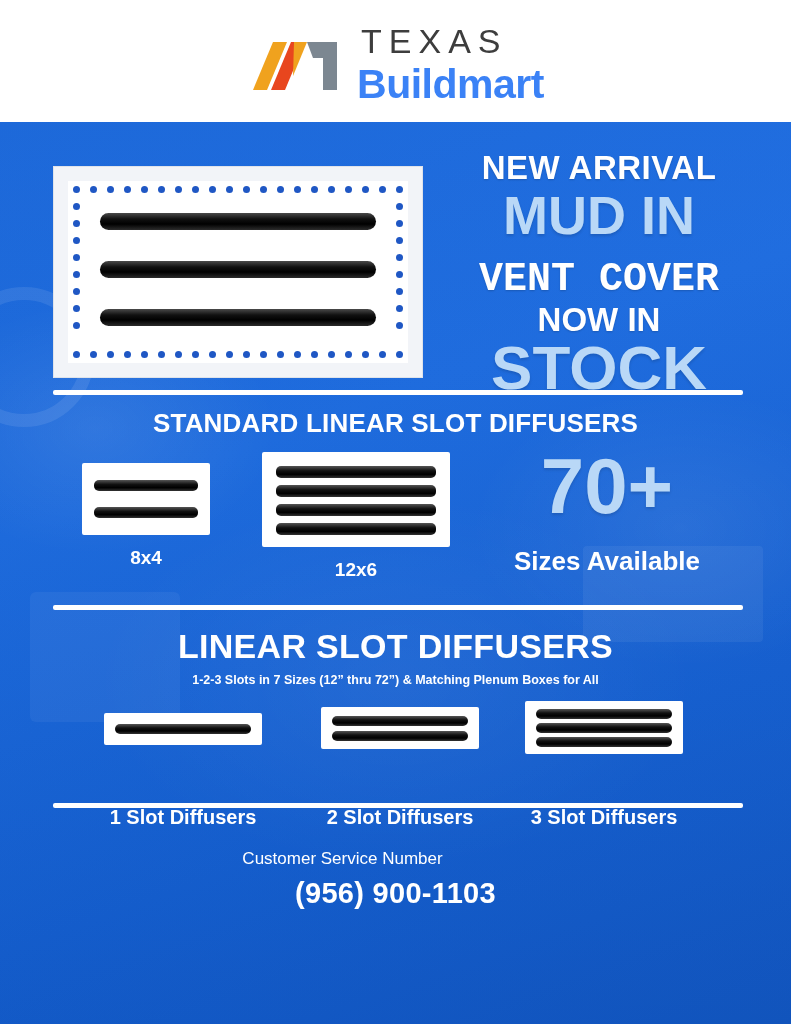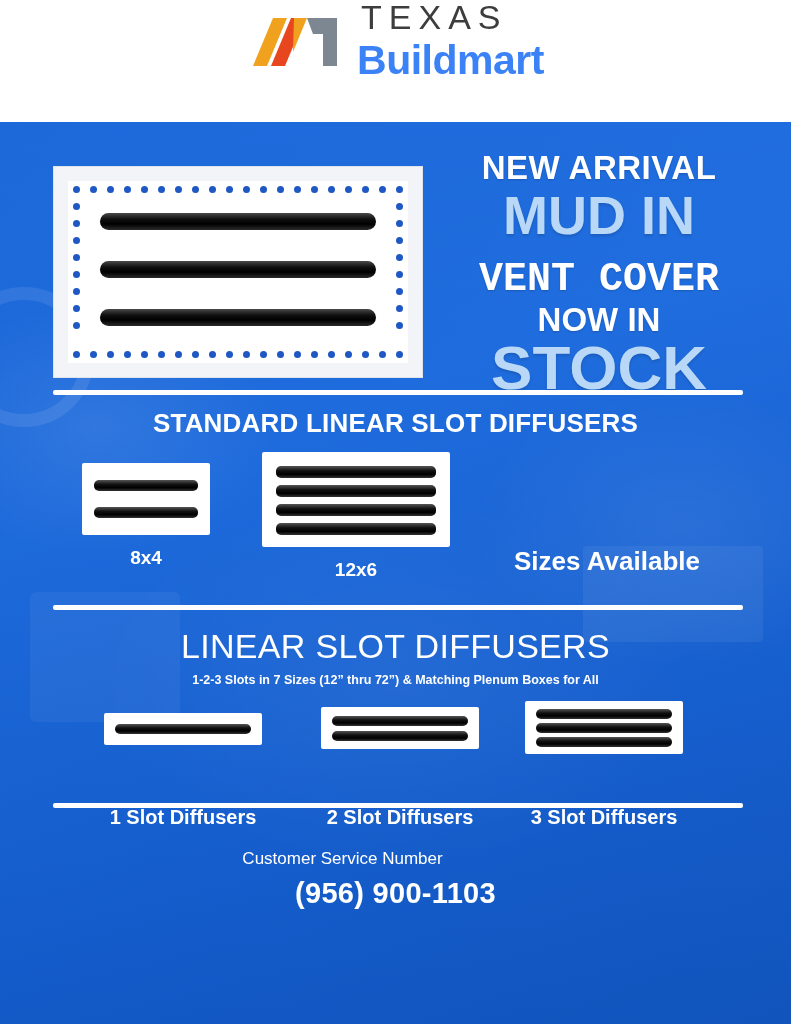--- a/index.html
+++ b/index.html
@@ -8,21 +8,21 @@
     background: #ffffff;
     font-family: "Liberation Sans", sans-serif;
     overflow: hidden;
   }
   .page { position: relative; width: 791px; height: 1024px; background: #fff; }
 
   
   .header {
     position: absolute; top: 0; left: 0; width: 791px; height: 105px;
     background: #fff;
-    display: flex; align-items: flex-start; justify-content: center;
+    display: flex; align-items: flex-end; justify-content: center;
   }
   .logo { display: flex; align-items: center; gap: 14px; }
   .logo-mark { position: relative; width: 96px; height: 66px; }
   .logo-mark svg { display: block; }
   .logo-text { display: flex; flex-direction: column; line-height: 1; }
   .logo-texas {
     font-size: 34px; letter-spacing: 7px; color: #3d3d3d; font-weight: 400;
     padding-left: 4px;
   }
   .logo-build {
@@ -146,21 +146,21 @@
     text-shadow: 0 2px 3px rgba(0,0,0,0.13);
   }
   .sizes-avail {
     position: absolute; left: 462px; top: 424px; width: 290px; text-align: center;
     color: #fff; font-size: 26px; font-weight: 700;
   }
 
   
   .sec3-title {
     position: absolute; left: 0; top: 505px; width: 791px; text-align: center;
-    color: #fff; font-size: 34px; font-weight: 400; letter-spacing: 0.3px;
+    color: #fff; font-size: 34px; font-weight: 700; letter-spacing: 0.3px;
   }
   .sec3-sub {
     position: absolute; left: 0; top: 551px; width: 791px; text-align: center;
     color: #ffffff; font-size: 12.5px; font-weight: 700;
   }
   .slotprod {
     position: absolute; background: #ffffff; border-radius: 2px;
   }
   .p1 { left: 104px; top: 591px; width: 158px; height: 32px; }
   .p2 { left: 321px; top: 585px; width: 158px; height: 42px; }
@@ -295,20 +295,21 @@
     <div class="lbl-8x4">8x4</div>
 
     <div class="prod-12x6">
       <div class="slot" style="left:14px; right:14px; top:14px; height:12px;"></div>
       <div class="slot" style="left:14px; right:14px; top:33px; height:12px;"></div>
       <div class="slot" style="left:14px; right:14px; top:52px; height:12px;"></div>
       <div class="slot" style="left:14px; right:14px; top:71px; height:12px;"></div>
     </div>
     <div class="lbl-12x6">12x6</div>
 
+    <div class="big70">70+</div>
     <div class="sizes-avail">Sizes Available</div>
 
     <div class="rule rule-2"></div>
 
     <div class="sec3-title">LINEAR SLOT DIFFUSERS</div>
     <div class="sec3-sub">1-2-3 Slots in 7 Sizes (12” thru 72”) &amp; Matching Plenum Boxes for All</div>
 
     <div class="slotprod p1">
       <div class="slot" style="left:11px; right:11px; top:11px; height:10px;"></div>
     </div>

